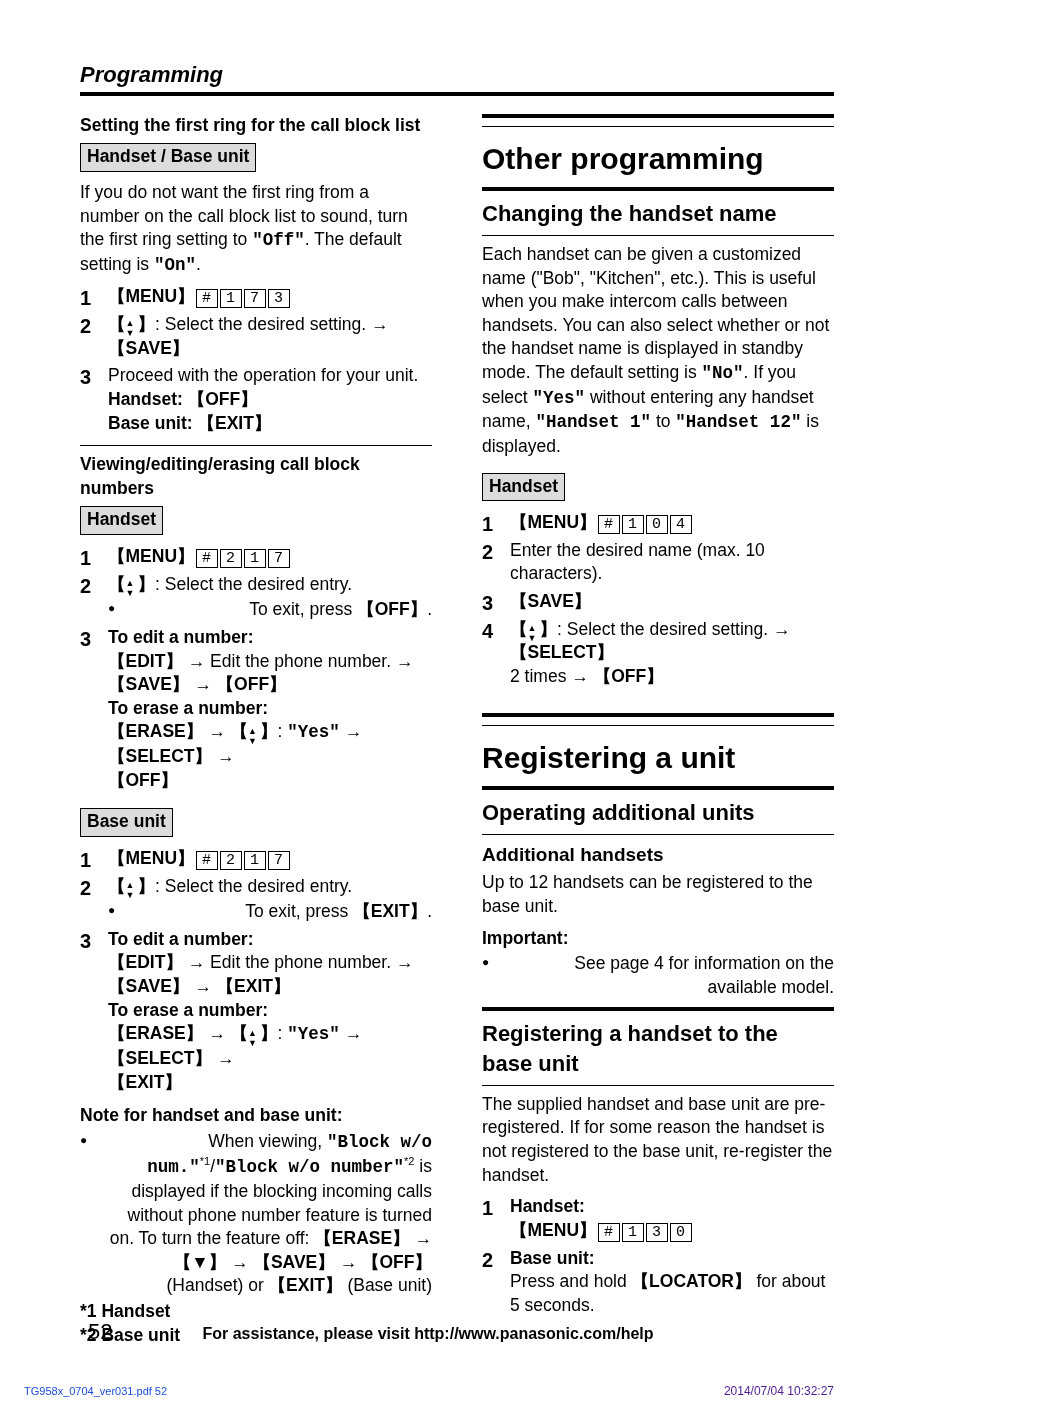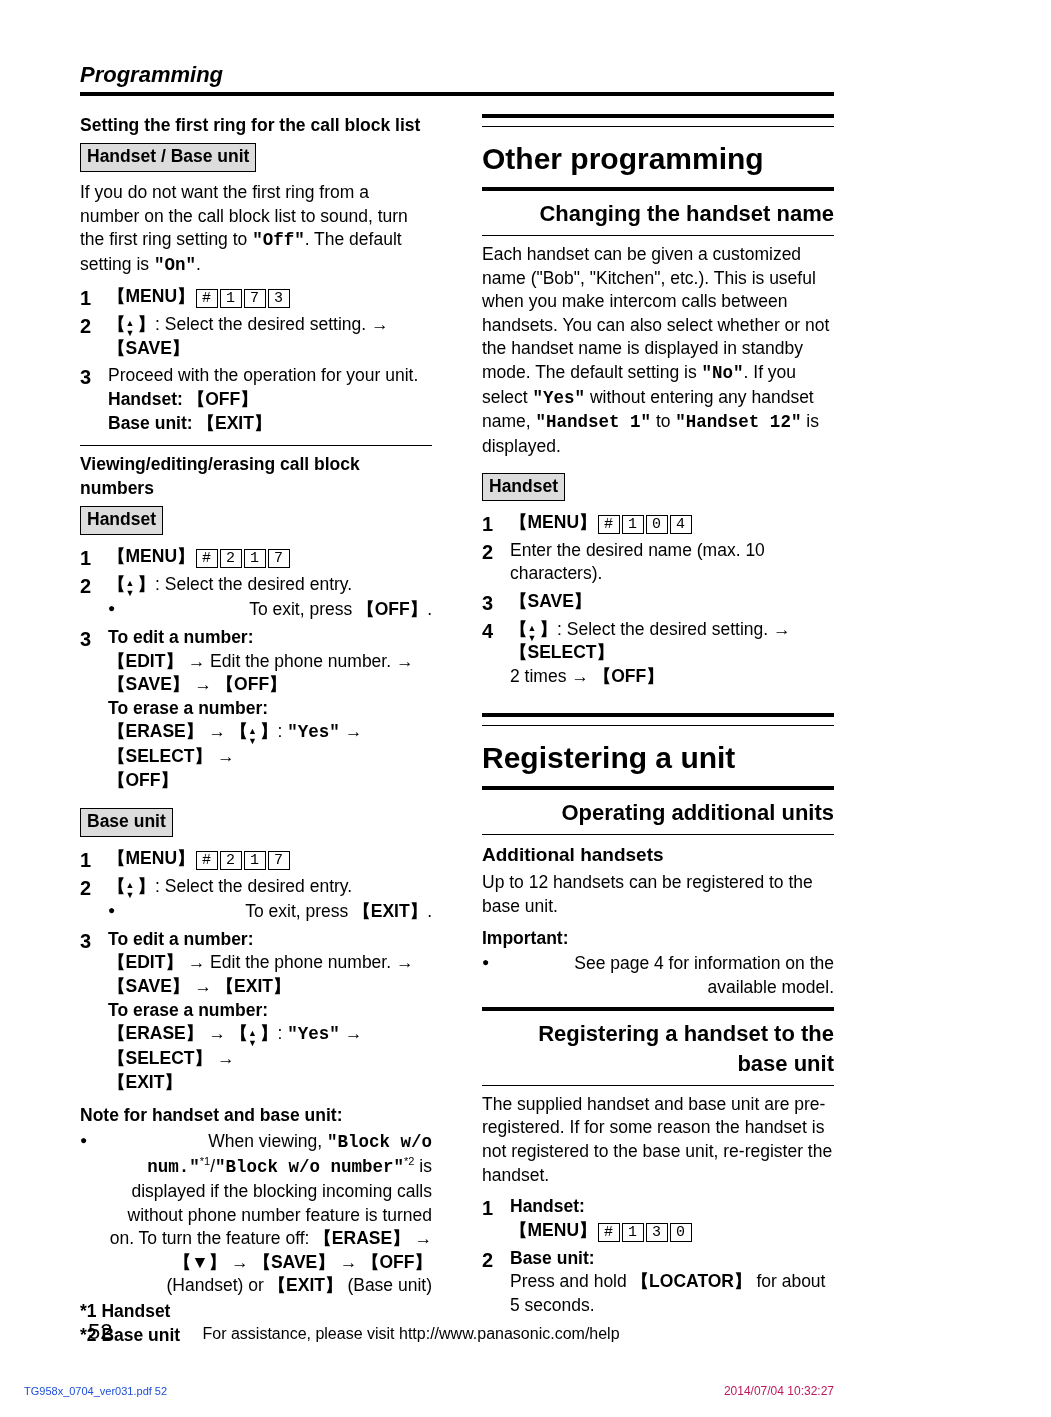--- a/index.html
+++ b/index.html
@@ -119,21 +119,20 @@
   }
   .thin-rule {
     border-top: 1px solid #000;
     height: 1px;
     margin: 4px 0 6px 0;
   }
   .h2 {
     font-size: 22px;
     font-weight: bold;
     margin: 2px 0 6px 0;
-    text-align: right;
   }
   .h3 {
     font-size: 19px;
     font-weight: bold;
     margin: 6px 0 4px 0;
   }
   .para { margin: 3px 0 8px 0; }
   .footnotes {
     margin: 2px 0 0 0;
     font-weight: bold;
@@ -141,34 +140,34 @@
   .footnotes div { padding-left: 26px; text-indent: -26px; }
   .page-footer {
     position: absolute;
     bottom: 70px;
     left: 88px;
     right: 70px;
     display: flex;
     align-items: baseline;
   }
   .page-num { font-size: 22px; margin-right: 90px; }
-  .help-line { font-weight: normal; font-size: 16px; }
+  .help-line { font-weight: bold; font-size: 16px; }
   .micro-left {
     position: absolute;
     bottom: 18px;
     left: 24px;
     font-size: 11px;
     color: #1d4ed8;
   }
   .micro-right {
     position: absolute;
     bottom: 18px;
     right: 70px;
     font-size: 12px;
-    color: #be185d;
+    color: #4c1d95;
   }
   .nav-softkey::before { content: "【"; font-weight: bold; }
   .nav-softkey::after  { content: "】"; font-weight: bold; }
   .ud {
     display:inline-block;
     position:relative;
     width:12px;
     vertical-align:middle;
   }
   .ud::before {

